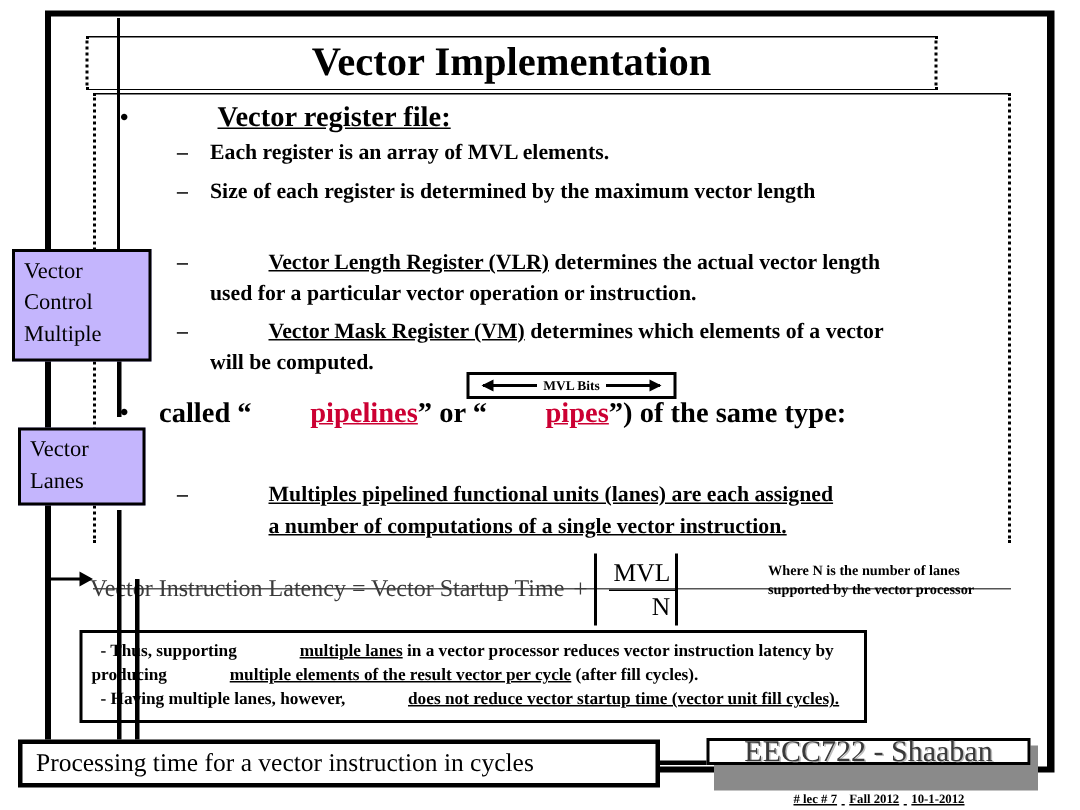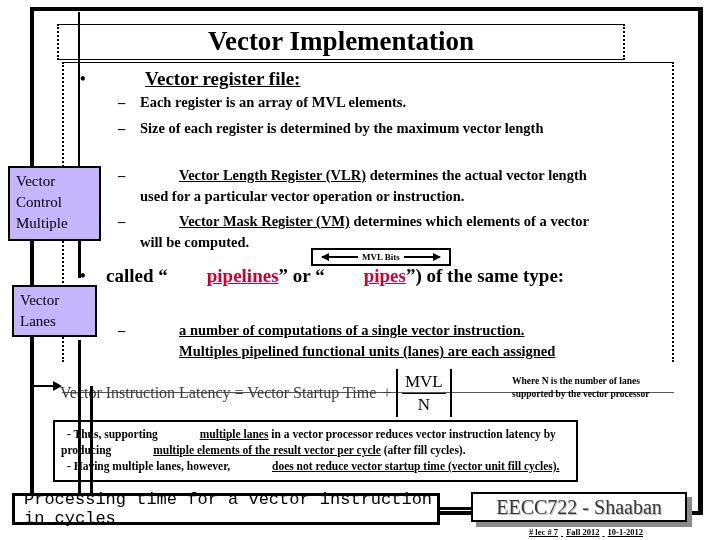--- a/index.html
+++ b/index.html
@@ -175,21 +175,21 @@
   }
   #fraction-box {
     position: relative;
     width: 56px;
     height: 48px;
     border-left: 2px solid #000;
     border-right: 2px solid #000;
     box-sizing: border-box;
     display: flex;
     flex-direction: column;
-    align-items: center;
+    align-items: flex-end;
     justify-content: center;
     font-size: 17px;
   }
   #fraction-box .num {
     border-bottom: 1px solid #000;
     padding: 0 3px 1px 3px;
     line-height: 20px;
   }
   #fraction-box .den {
     padding: 1px 3px 0 3px;
@@ -261,21 +261,20 @@
     width: 428px;
     height: 32px;
     border: 3px solid #000;
     box-sizing: border-box;
     background: #fff;
     display: flex;
     align-items: center;
     padding-left: 9px;
     font-size: 17px;
     z-index: 8;
-    font-family: Liberation Mono, monospace;
   }
   #bar-connector {
     position: absolute;
     left: 440px;
     top: 507px;
     width: 36px;
     height: 3px;
     background: #000;
     z-index: 7;
   }
@@ -286,21 +285,21 @@
     width: 216px;
     height: 30px;
     background: #8a8a8a;
     z-index: 6;
   }
   #eecc-box {
     position: absolute;
     left: 471px;
     top: 492px;
     width: 216px;
-    height: 30px;
+    height: 18px;
     border: 2px solid #000;
     background: #fff;
     box-sizing: border-box;
     display: flex;
     align-items: center;
     justify-content: center;
     z-index: 8;
   }
   #eecc-text {
     font-size: 20px;
@@ -365,22 +364,22 @@
   <span class="arrow-r"></span>
 </div>
 
 <div class="l1" style="left:106px; top:263px; line-height:25px;">
   <span class="bullet">•</span>
   <div><span>called “</span><span class="red u">pipelines</span><span>” or “</span><span class="red u">pipes</span><span>”) of the same type:</span></div>
 </div>
 
 <div class="l2" style="left:140px; top:320px;">
   <span class="dash">–</span>
+  <div class="u">Multiples pipelined functional units (lanes) are each assigned</div>
   <div class="u">a number of computations of a single vector instruction.</div>
-  <div class="u">Multiples pipelined functional units (lanes) are each assigned</div>
 </div>
 
 <div class="vline" style="left:78px; top:12px; width:2px; height:160px;"></div>
 <div class="vline" style="left:78px; top:240px; width:3px; height:38px;"></div>
 <div class="vline" style="left:78px; top:340px; width:3px; height:160px;"></div>
 <div class="vline" style="left:90px; top:386px; width:3px; height:114px;"></div>
 
 <div class="side-box" style="left:8px; top:166px; width:93px; height:75px;">
   <div>Vector</div>
   <div>Control</div>

